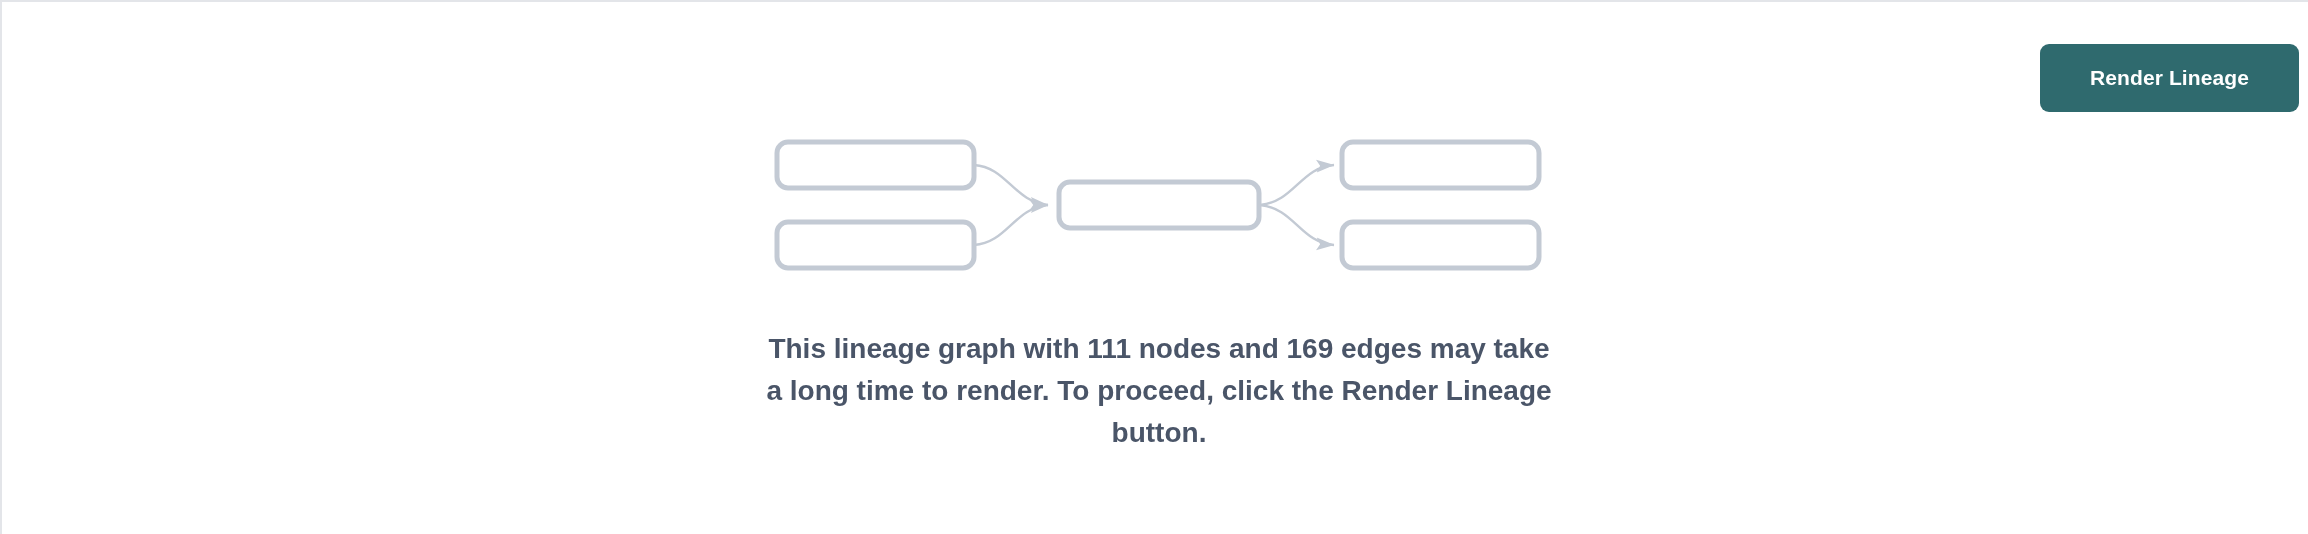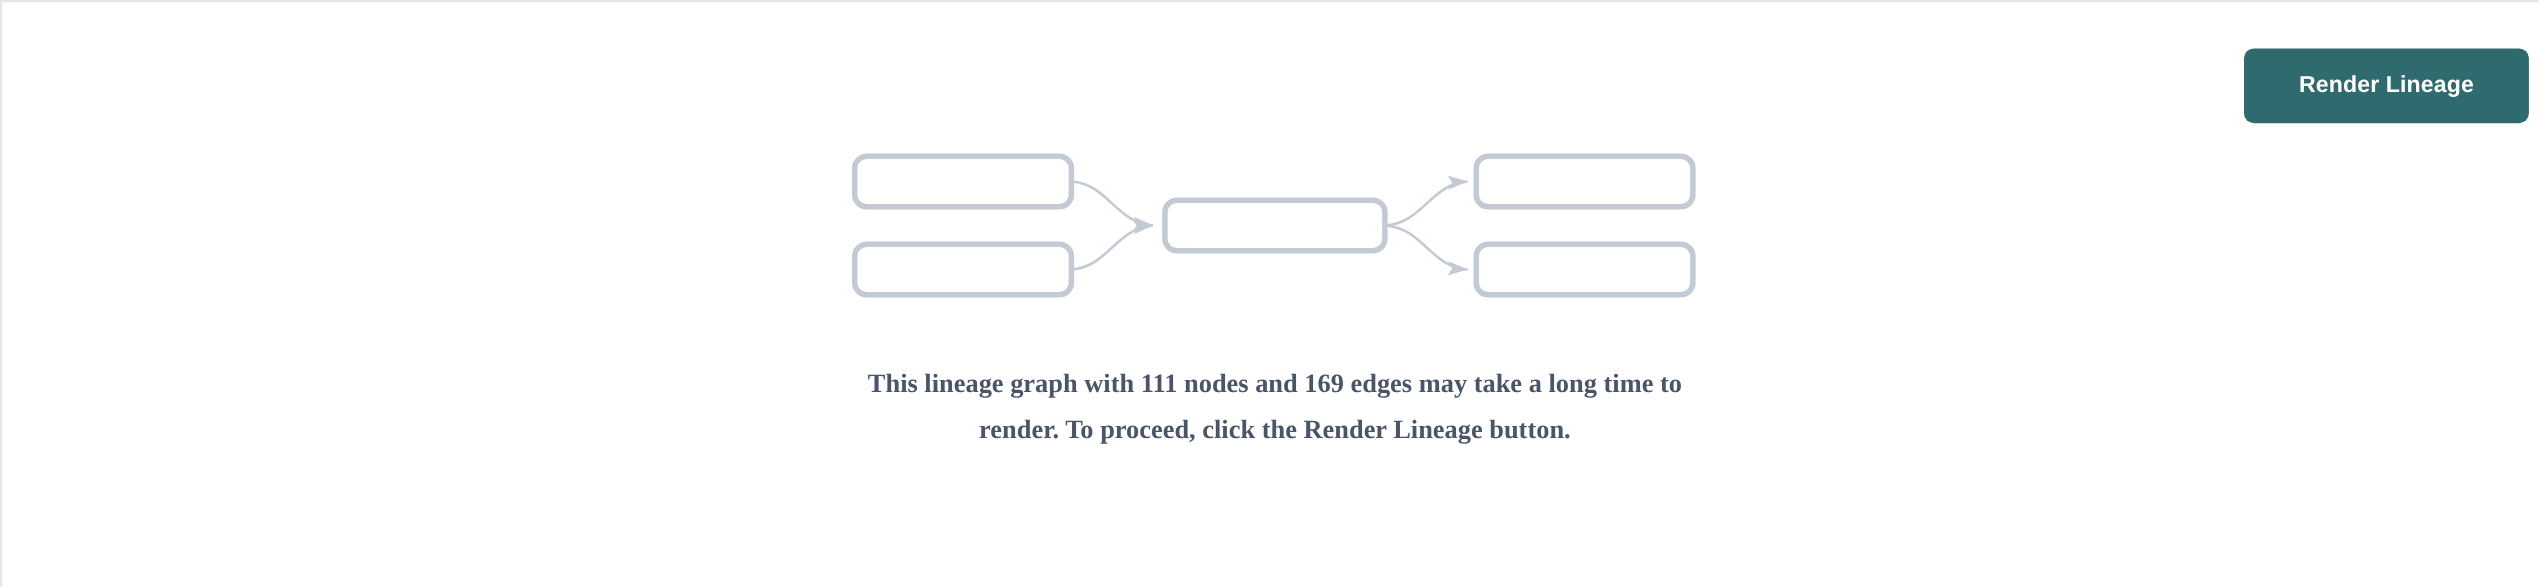--- a/index.html
+++ b/index.html
@@ -71,22 +71,22 @@
     fill: #c3cad4;
   }
 
   
   #lineage-message {
     position: absolute;
     left: 757px;
     top: 326px;
     width: 800px;
     text-align: center;
-    font-family: Liberation Serif, serif;
-    font-size: 24px;
+    font-family: Liberation Sans, sans-serif;
+    font-size: 28px;
     font-weight: bold;
     line-height: 42px;
     color: #4a5568;
   }
 </style>
 </head>
 <body>
 
 <div id="lineage-panel">
 

